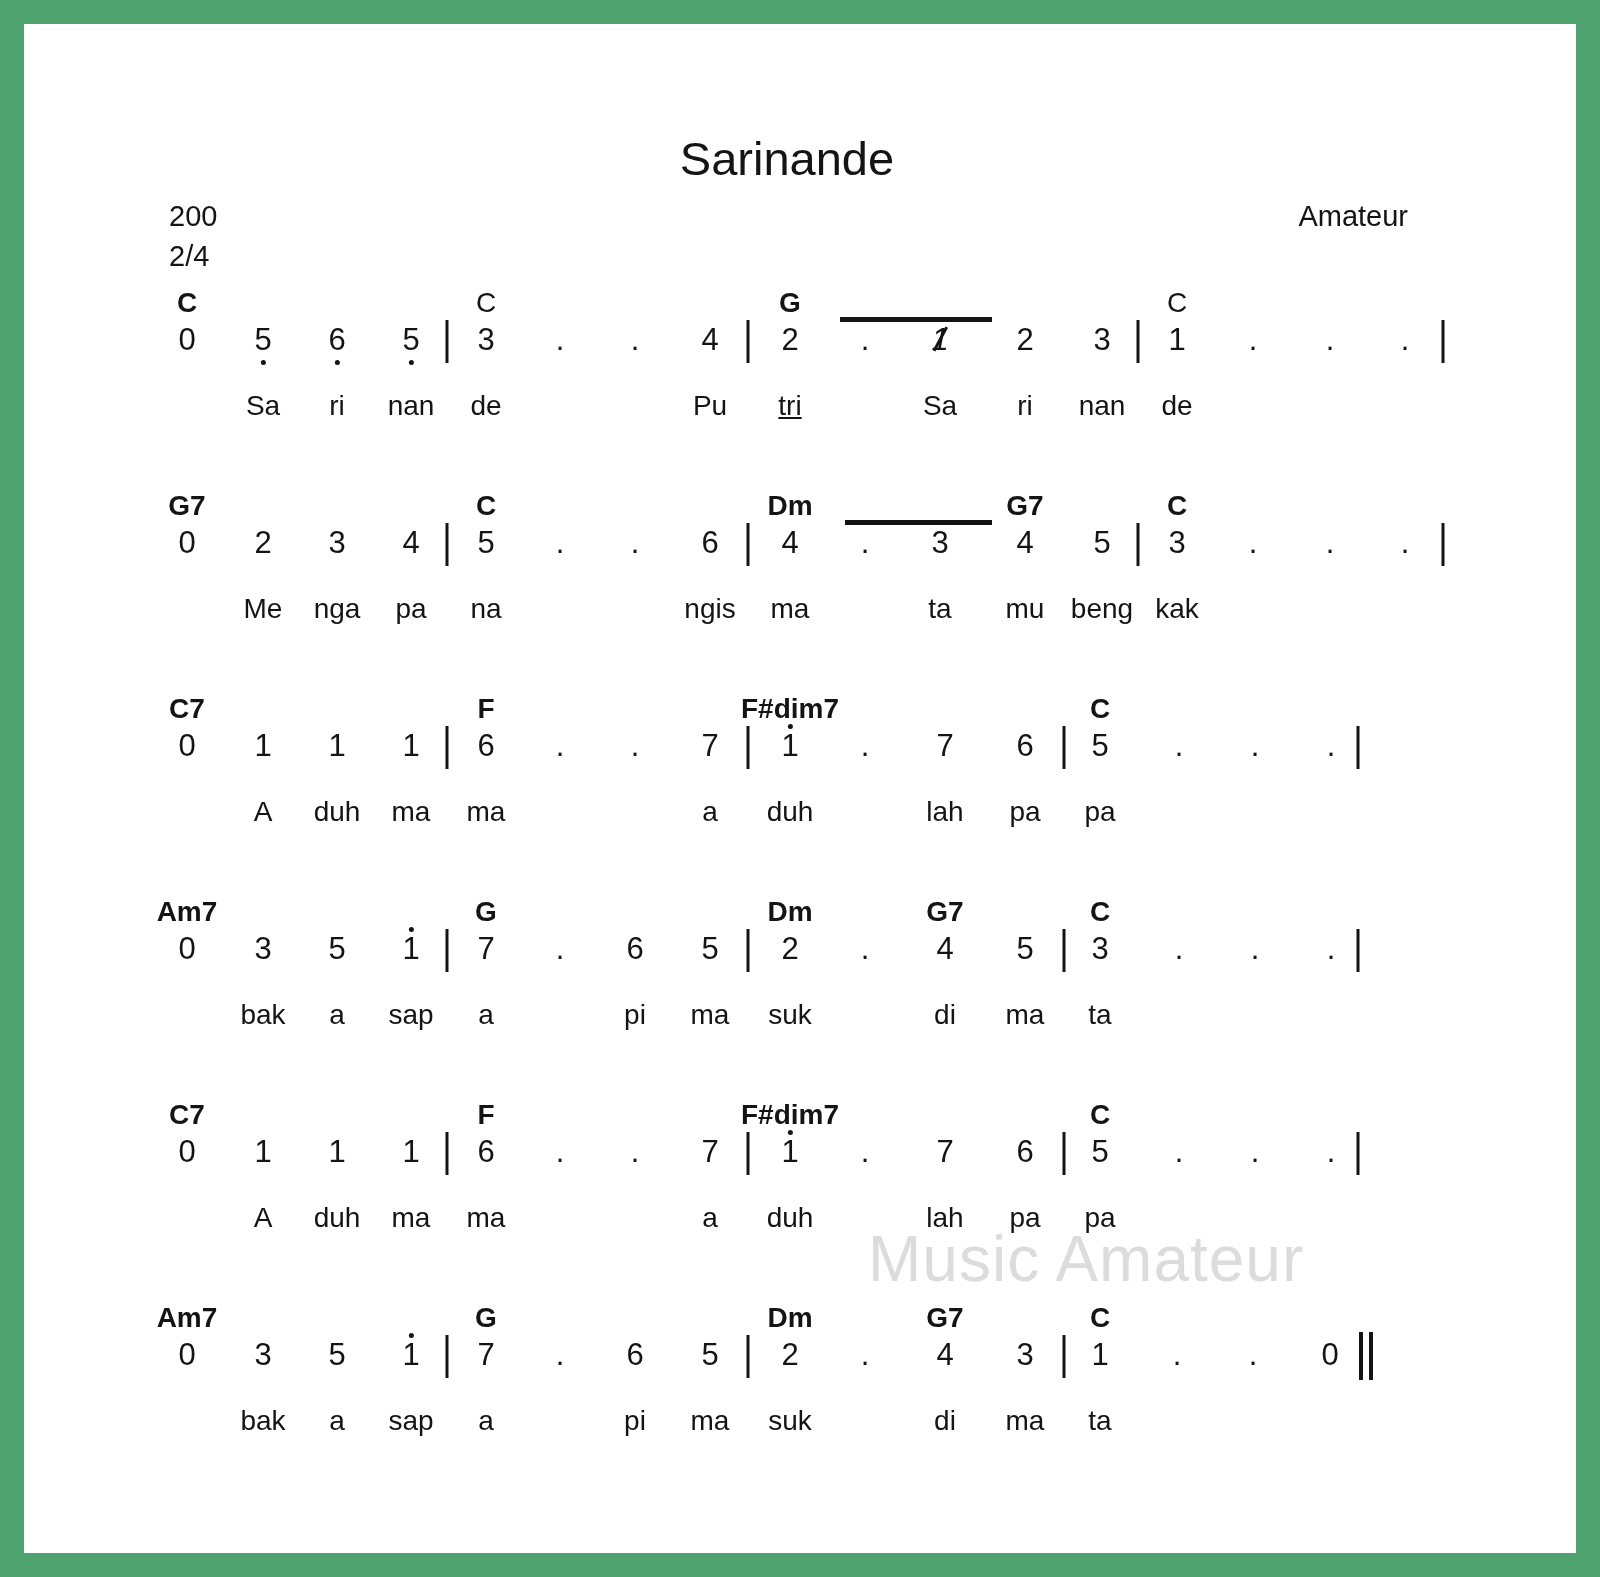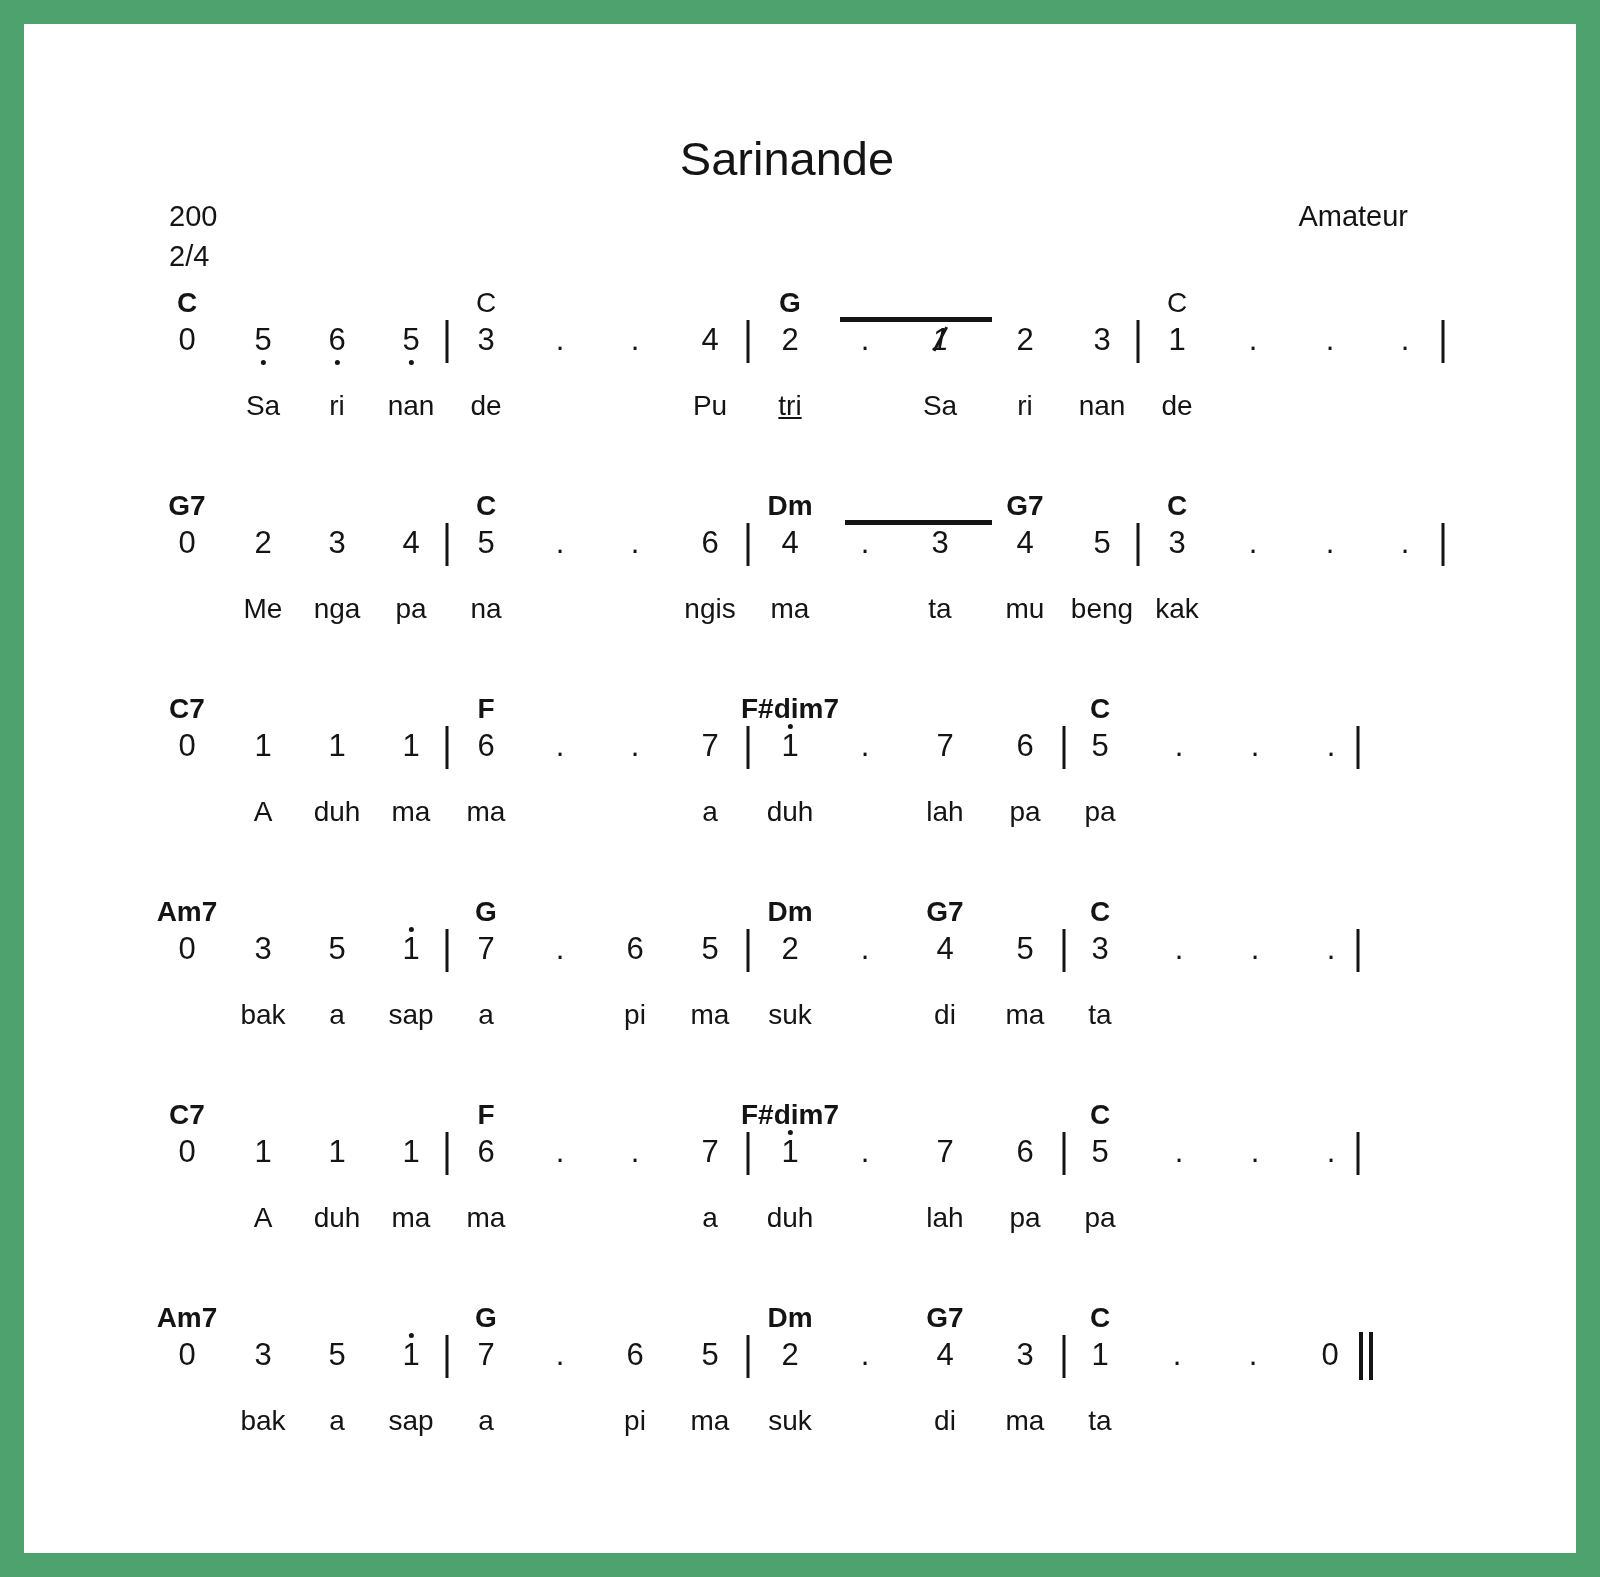--- a/index.html
+++ b/index.html
@@ -33,20 +33,21 @@
   .overline{position:absolute;top:31px;height:5px;background:var(--ink,#141414);}
 </style>
 </head>
 <body>
 
 <div class="canvas">
   <h1 class="title">Sarinande</h1>
   <div class="tempo">200</div>
   <div class="timesig">2/4</div>
   <div class="region">Amateur</div>
+  <div class="watermark">Music Amateur</div>
   <div id="score">
       <div class="line" style="top: 286px;">
         <div class="chord" style="left: 187px;">C</div>
         <div class="chord thin" style="left: 486px;">C</div>
         <div class="chord" style="left: 790px;">G</div>
         <div class="chord thin" style="left: 1177px;">C</div>
         <div class="overline" style="left: 840px; width: 152px;"></div>
         <div class="bar" style="left: 447px;"></div>
         <div class="bar" style="left: 748px;"></div>
         <div class="bar" style="left: 1138px;"></div>

